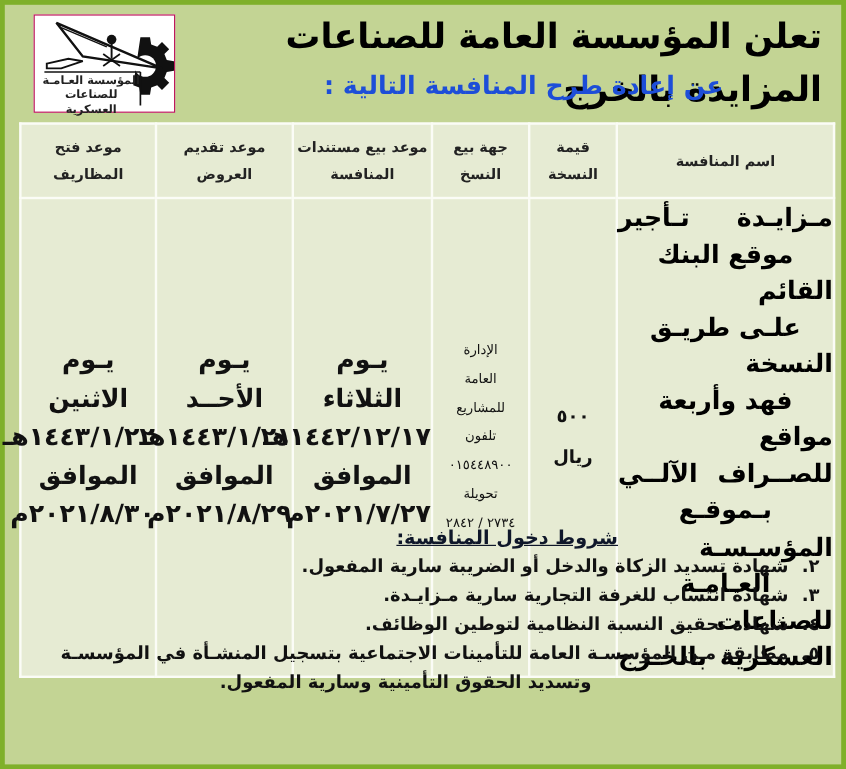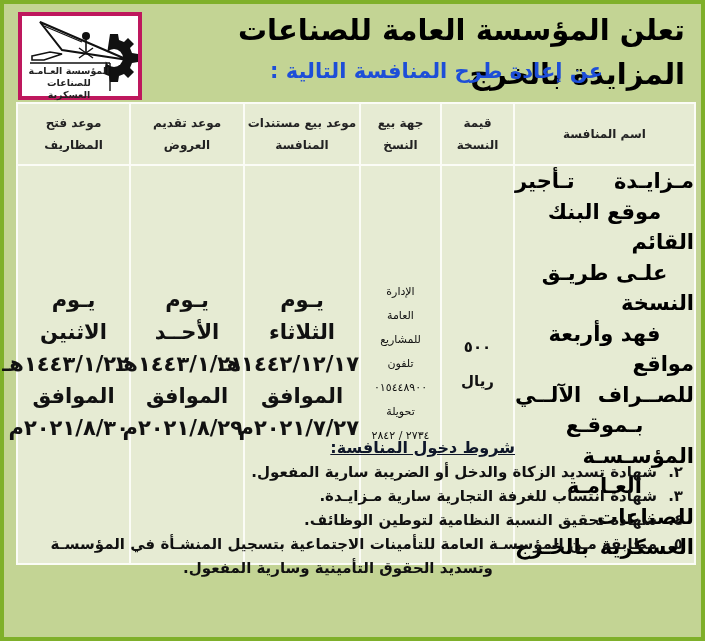--- a/index.html
+++ b/index.html
@@ -3,22 +3,22 @@
 <meta charset="utf-8">
 <style>
   html,body{margin:0;padding:0;}
   body{width:705px;height:641px;overflow:hidden;background:#fff;}
   .frame{
     position:absolute;left:0;top:0;width:705px;height:641px;box-sizing:border-box;
     background:#c3d494;border:4px solid #7fb02a;
     font-family:"DejaVu Sans","Liberation Sans",sans-serif;color:#111;
   }
   .logo{
-    position:absolute;left:14px;top:8px;width:116px;height:80px;background:#fff;
-    border:4px solid #be185d;
+    position:absolute;left:24px;top:8px;width:116px;height:80px;background:#fff;
+    border:1px solid #be185d;
   }
   .logo svg{position:absolute;left:0;top:0;}
   .logo .ltxt{
     position:absolute;left:6px;top:49px;width:82px;text-align:center;direction:rtl;
     font-size:9.5px;line-height:12px;font-weight:bold;color:#222;
   }
   .title{
     position:absolute;right:16px;top:4px;width:540px;text-align:right;direction:rtl;
     font-size:29px;font-weight:bold;line-height:44px;letter-spacing:-0.3px;color:#000;
     font-family:"DejaVu Sans",sans-serif;

